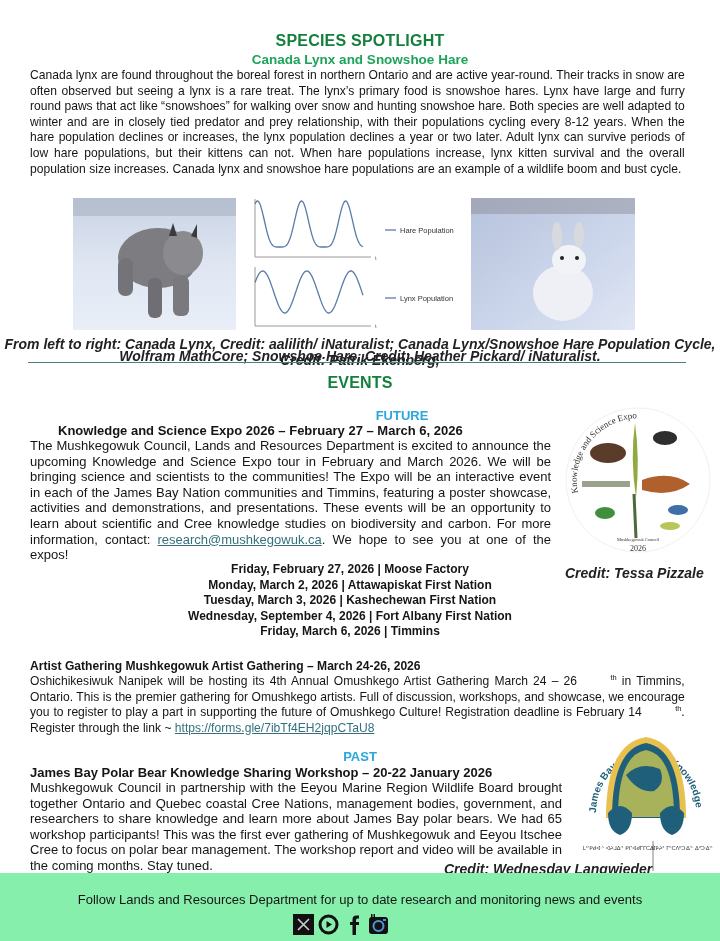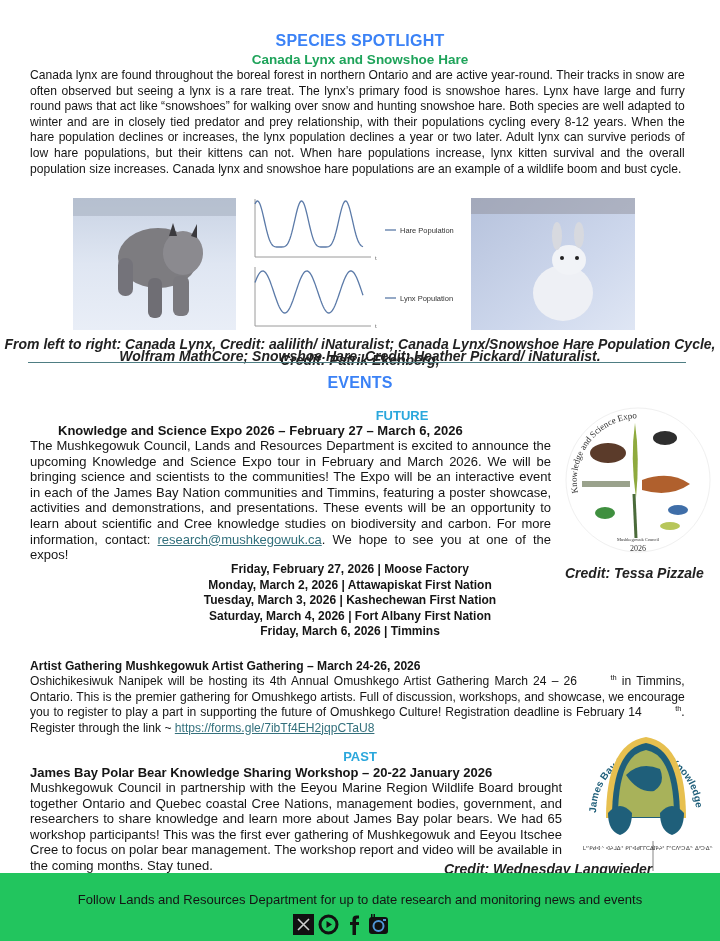--- a/index.html
+++ b/index.html
@@ -4,21 +4,21 @@
 <style>
   html, body { margin: 0; padding: 0; }
   body {
     width: 720px; height: 941px; overflow: hidden; position: relative;
     background: #ffffff; color: #111111;
     font-family: "Liberation Sans", sans-serif;
   }
   .abs { position: absolute; }
   .sec-title {
     left: 0; width: 720px; text-align: center;
-    font-weight: bold; font-size: 16px; color: #3b82f6; letter-spacing: 0.2px;
+    font-weight: bold; font-size: 16px; color: #15803d; letter-spacing: 0.2px;
   }
   .sub-title {
     left: 0; width: 720px; text-align: center;
     font-weight: bold; font-size: 13.5px; color: #1ea35a;
   }
   .body-text {
     font-size: 13px; line-height: 15.6px; text-align: justify; text-align-last: left;
     color: #151515;
   }
   .cond { transform: scaleX(0.93); transform-origin: left top; }
@@ -29,21 +29,21 @@
   .event-title { font-weight: bold; font-size: 13px; line-height: 15px; color: #151515; }
   .link { color: #33707c; text-decoration: underline; }
   .credit { font-size: 14px; font-style: italic; font-weight: bold; color: #222; }
   .schedule {
     left: 150px; width: 400px; text-align: center;
     font-weight: bold; font-size: 12px; line-height: 15.6px; color: #151515;
   }
   .divider { left: 28px; width: 658px; top: 362px; height: 1px; background: #4e7d83; }
   .photo { overflow: hidden; }
   .footer {
-    left: 0; top: 873px; width: 720px; height: 68px; background: #22c55e;
+    left: 0; top: 873px; width: 720px; height: 68px; background: #86efac;
   }
   .footer-text {
     left: 0; width: 720px; text-align: center; top: 19px;
     font-size: 13px; color: #141414;
   }
   .social { top: 41px; left: 293px; display: flex; gap: 4px; }
   .social .ic { width: 21px; height: 21px; display: flex; align-items: center; justify-content: center; }
   sup { font-size: 8px; line-height: 0; padding-left: 36px; }
 </style>
 </head>
@@ -146,21 +146,21 @@
     <text x="78" y="143" text-anchor="middle" font-size="4.5" fill="#333" font-family="Liberation Serif, serif">Mushkegowuk Council</text>
     <text x="78" y="153" text-anchor="middle" font-size="8" fill="#333" font-family="Liberation Serif, serif">2026</text>
   </svg>
 </div>
 <div class="abs credit" style="left:565px; top:565px;">Credit: Tessa Pizzale</div>
 
 <div class="abs schedule" style="top:562px;">
   <div>Friday, February 27, 2026 | Moose Factory</div>
   <div>Monday, March 2, 2026  | Attawapiskat First Nation</div>
   <div>Tuesday, March 3, 2026 | Kashechewan First Nation</div>
-  <div>Saturday, March 4, 2026 | Fort Albany First Nation</div>
+  <div>Wednesday, September 4, 2026 | Fort Albany First Nation</div>
   <div>Friday, March 6, 2026 | Timmins</div>
 </div>
 
 <div class="abs" style="left:30px; top:658px; width:720px;">
   <div class="event-title cond">Artist Gathering Mushkegowuk Artist Gathering – March 24-26, 2026</div>
 </div>
 <div class="abs" style="left:30px; top:673px; width:704px;">
   <div class="body-text cond">
     <span>Oshichikesiwuk Nanipek will be hosting its 4th Annual Omushkego Artist Gathering March 24 – 26</span><sup>th</sup><span> in Timmins, Ontario. This is the premier gathering for Omushkego artists. Full of discussion, workshops, and showcase, we encourage you to register to play a part in supporting the future of Omushkego Culture! Registration deadline is February 14</span><sup>th</sup><span>. Register through the link ~ </span><a class="link" href="#">https://forms.gle/7ibTf4EH2jqpCTaU8</a>
   </div>

